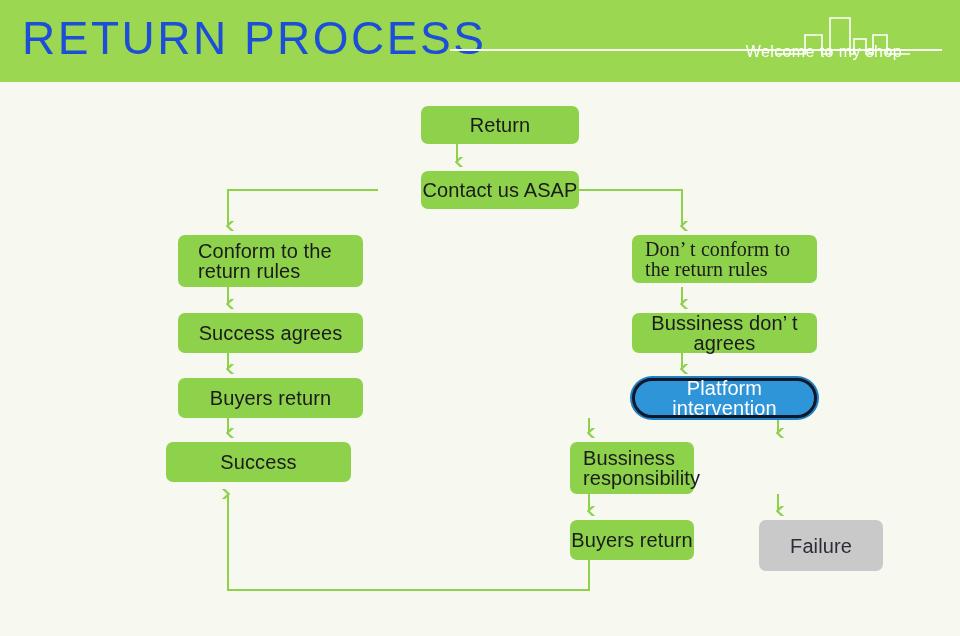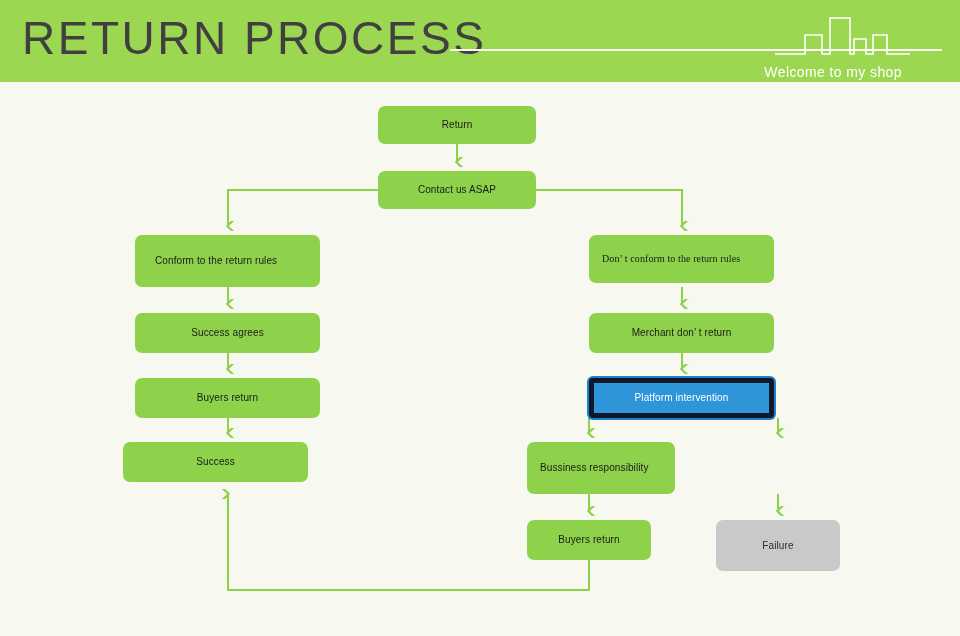--- a/index.html
+++ b/index.html
@@ -12,72 +12,73 @@
   }
 
   
   #header{
     position:absolute;left:0;top:0;width:960px;height:82px;
     background:#9bd750;
     overflow:hidden;
   }
   #header-title{
     position:absolute;left:22px;top:8px;
-    color:#404040;
+    color:#1d4ed8;
     font-size:46px;
     font-weight:300;
     letter-spacing:2.5px;
     font-family:"Liberation Sans",sans-serif;
     line-height:60px;
     white-space:nowrap;
   }
   #header-rule{
     position:absolute;left:450px;top:49px;width:492px;height:2px;
     background:#ffffff;opacity:.95;
   }
   #header-skyline{
     position:absolute;left:775px;top:14px;width:135px;height:42px;
   }
   #header-tagline{
-    position:absolute;right:58px;top:64px;
-    color:#ffffff;font-size:14px;letter-spacing:.4px;
+    position:absolute;right:58px;top:43px;
+    color:#ffffff;font-size:16px;letter-spacing:.4px;
     white-space:nowrap;
   }
 
   
   #canvas{
     position:absolute;left:0;top:82px;width:960px;height:554px;
   }
   #connectors{
     position:absolute;left:0;top:0;width:960px;height:554px;
   }
 
   
   .node{
     position:absolute;
     box-sizing:border-box;
     border-radius:7px;
     background:#8ed14b;
     color:#1b1b1b;
     display:flex;
     align-items:center;
-    font-size:10px;
+    font-size:20px;
     line-height:20px;
     letter-spacing:.1px;
     z-index:3;
+    margin-left:43px;
   }
   .node.center{justify-content:center;text-align:center;}
   .node.lead{justify-content:flex-start;text-align:left;padding-left:13px;padding-right:8px;}
   .node.gray{background:#c9c9c9;color:#2c2c3a;}
   .node.blue{
     background:#2e95d9;
     color:#ffffff;
-    border:5px solid #0f172a;
+    border:3px solid #0f172a;
     box-shadow:0 0 0 2px #2280c4;
-    border-radius:4px;
+    border-radius:20px;
   }
 </style>
 </head>
 <body>
 
 <div id="header">
   <div id="header-title">RETURN PROCESS</div>
 
   <div id="header-rule"></div>
 
@@ -146,28 +147,28 @@
 
   <div class="node center" style="left:123px;top:360px;width:185px;height:40px;">
     <span style="width:100%">Success</span>
   </div>
 
   <div class="node lead" style="left:589px;top:153px;width:185px;height:48px;font-family:Liberation Serif, serif;">
     <span>Don’ t conform to the return rules</span>
   </div>
 
   <div class="node center" style="left:589px;top:231px;width:185px;height:40px;">
-    <span style="width:100%">Merchant don’ t return</span>
+    <span style="width:100%">Bussiness don’ t agrees</span>
   </div>
 
   <div class="node blue center" style="left:589px;top:296px;width:185px;height:40px;">
     <span style="width:100%">Platform intervention</span>
   </div>
 
-  <div class="node lead" style="left:527px;top:360px;width:148px;height:52px;">
+  <div class="node lead" style="left:527px;top:360px;width:124px;height:52px;">
     <span>Bussiness responsibility</span>
   </div>
 
 
   <div class="node center" style="left:527px;top:438px;width:124px;height:40px;">
     <span style="width:100%">Buyers return</span>
   </div>
 
   <div class="node gray center" style="left:716px;top:438px;width:124px;height:51px;">
     <span style="width:100%">Failure</span>

